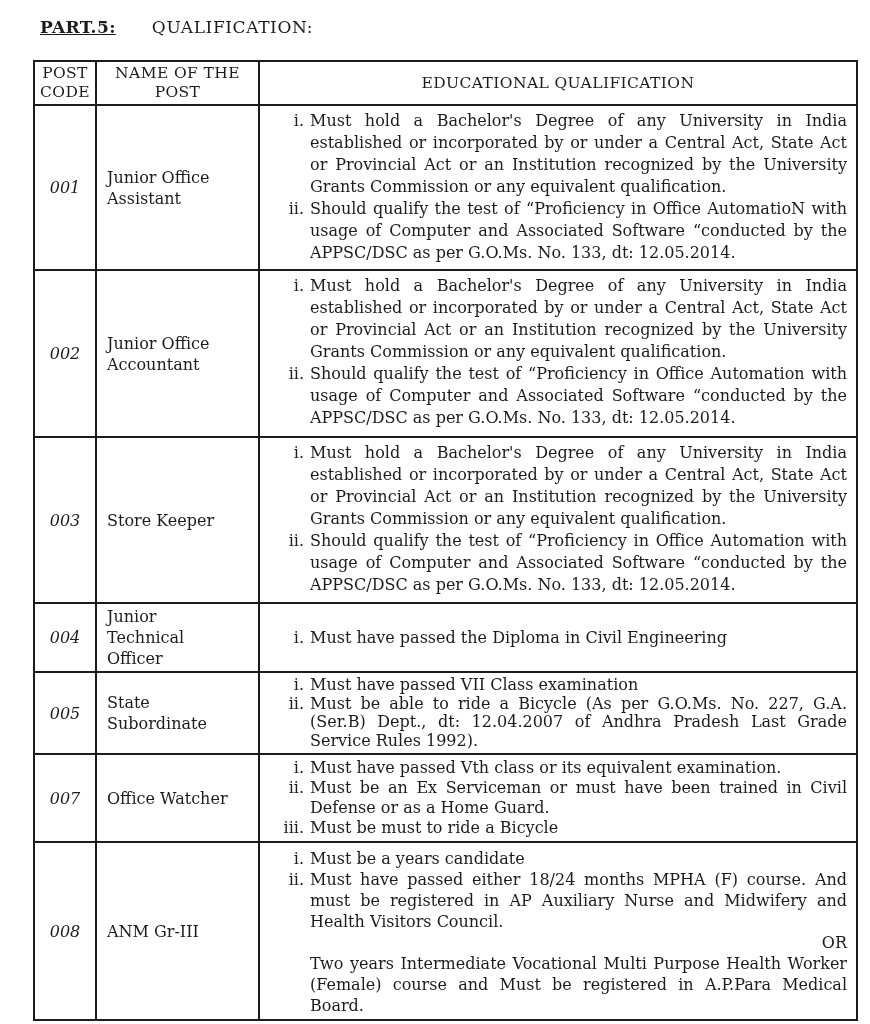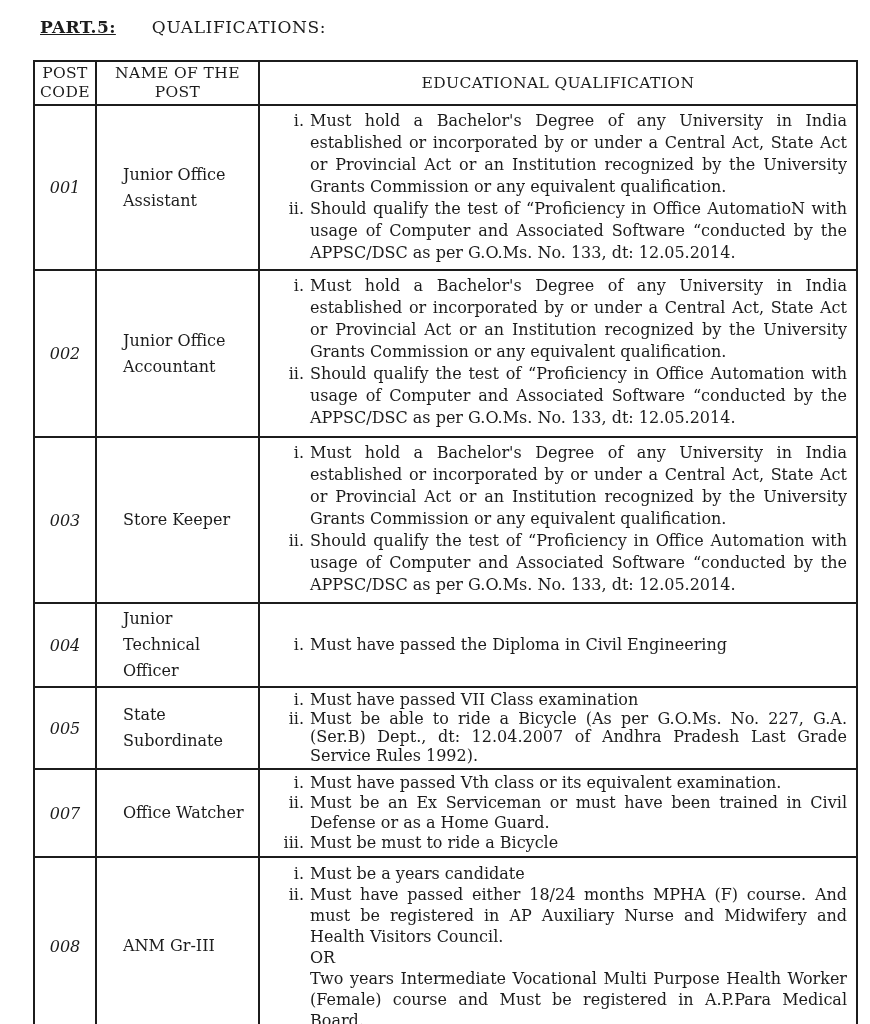--- a/index.html
+++ b/index.html
@@ -26,35 +26,35 @@
   .qual-table th, .qual-table td { border: 2px solid #1c1c1c; }
 
   .qual-table th {
     font-weight: normal; font-size: 15.5px; text-align: center;
     vertical-align: middle; white-space: pre-line; line-height: 19px;
     letter-spacing: 0.4px; padding: 2px; height: 38px;
   }
 
   td.code-cell { text-align: center; vertical-align: middle; font-size: 16px; font-style: italic; }
   td.name-cell {
-    vertical-align: middle; padding: 2px 4px 2px 26px;
-    font-size: 16px; line-height: 26px; white-space: pre-line; margin-left: 42px;
+    vertical-align: middle; padding: 2px 4px 2px 10px;
+    font-size: 16px; line-height: 21px; white-space: pre-line; margin-left: 42px;
   }
   td.qual-cell {
     vertical-align: top; padding: 3px 9px 3px 18px;
     font-size: 16px; line-height: 20px;
   }
 
   .q-item { display: flex; }
   .marker {
     flex: 0 0 32px; text-align: right; padding-right: 6px;
     box-sizing: border-box; white-space: nowrap;
   }
   .itext { flex: 1 1 auto; text-align: justify; }
-  .center-line { text-align: left; padding-left: 32px; }
+  .center-line { text-align: right; padding-left: 32px; }
   sup { font-size: 10px; line-height: 0; vertical-align: super; }
 
   
   tbody tr:nth-child(1) td { height: 156px; }
   tbody tr:nth-child(2) td { height: 158px; }
   tbody tr:nth-child(3) td { height: 157px; }
   tbody tr:nth-child(4) td { height: 61px; }
   tbody tr:nth-child(5) td { height: 68px; }
   tbody tr:nth-child(6) td { height: 43px; }
   tbody tr:nth-child(7) td { height: 90px; }
@@ -64,21 +64,21 @@
   tbody tr:nth-child(5) td.qual-cell { line-height: 18.5px; }
   tbody tr:nth-child(7) td.qual-cell { line-height: 21px; padding-top: 5px; }
   tbody tr:nth-child(8) td.qual-cell { line-height: 19.5px; }
 </style>
 </head>
 <body>
 
 <div class="page">
 
   <div class="title-row">
-    <span class="part-label">PART.5:</span><span class="heading">QUALIFICATIONS:</span>
+    <span class="part-label">PART.5:</span><span class="heading">QUALIFICATION:</span>
   </div>
 
   <table class="qual-table">
     <colgroup>
       <col class="c-code">
         <col class="c-name">
         <col class="c-qual">
     </colgroup>
     <thead>
       <tr>

